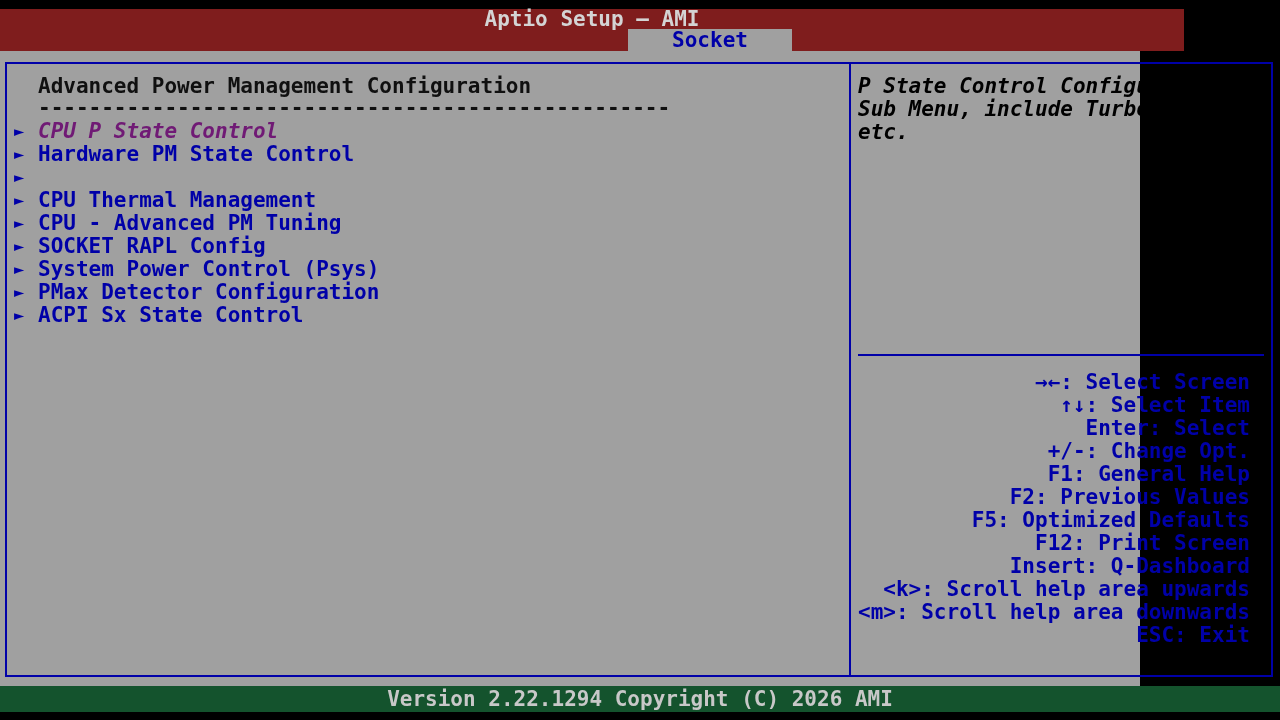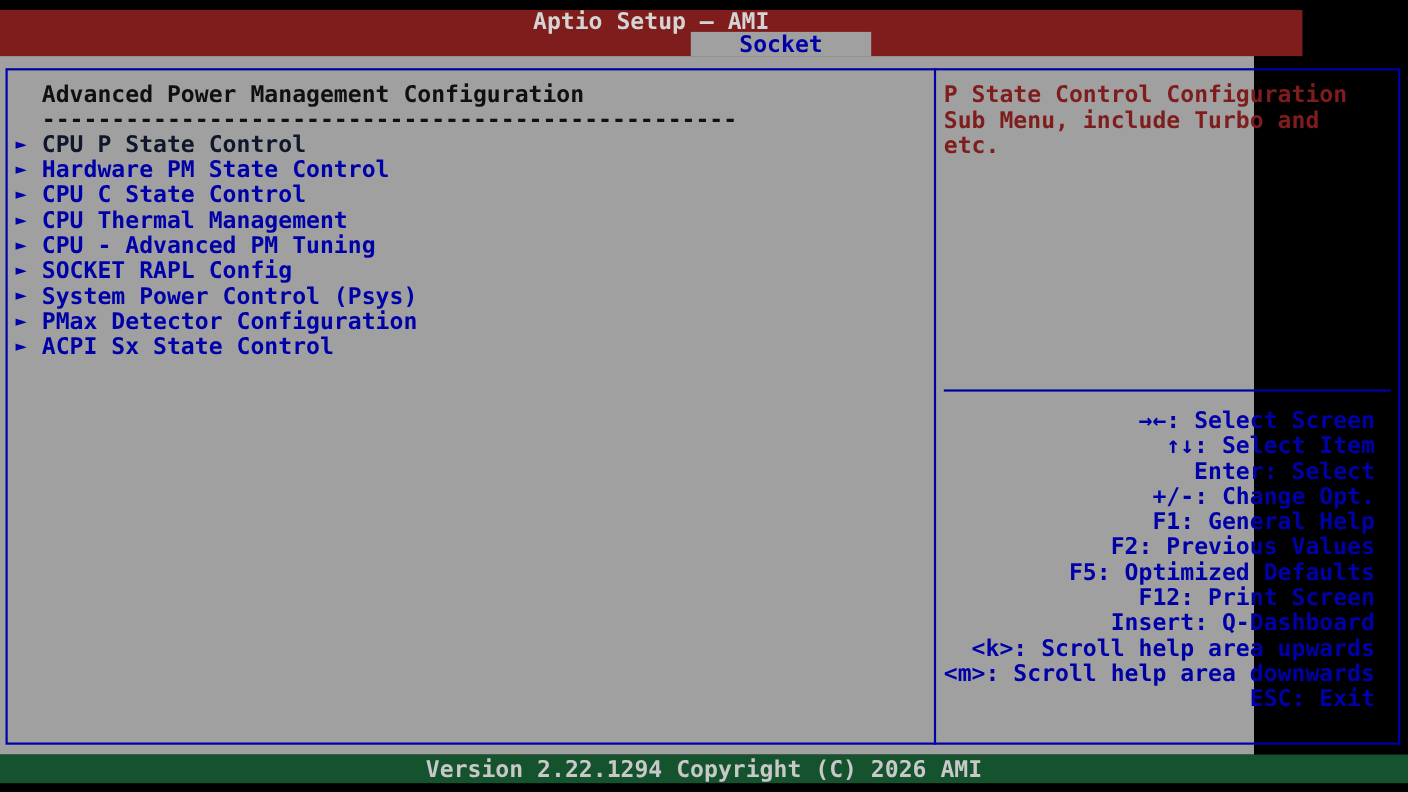--- a/index.html
+++ b/index.html
@@ -18,22 +18,22 @@
   .box{position:absolute;top:11px;left:5px;width:1268px;height:615px;
     border:2px solid #0000A8;box-sizing:border-box;}
   .vdivider{position:absolute;top:11px;left:849px;width:2px;height:615px;background:#0000A8;}
   .hdivider{position:absolute;top:303px;left:858px;width:406px;height:2px;background:#0000A8;}
   .heading{position:absolute;top:24px;left:38px;height:23px;line-height:23px;color:#101010;white-space:nowrap;}
   .sep{position:absolute;top:46px;left:38px;height:23px;line-height:23px;color:#101010;white-space:nowrap;}
   .menu{position:absolute;top:69px;left:14px;}
   .menu-row{height:23px;line-height:23px;display:flex;white-space:nowrap;}
   .tri{width:24px;color:#0000A8;font-size:17px;}
   .mlabel{color:#0000A8;}
-  .menu-row.selected .mlabel{color:#0f172a;}
-  .help{position:absolute;top:24px;left:858px;width:402px;line-height:23px;color:#7f1d1d;}
+  .menu-row.selected .mlabel{color:#701a75;font-style:italic;}
+  .help{position:absolute;top:24px;left:858px;width:402px;line-height:23px;color:#000000;font-style:italic;}
   .keys{position:absolute;top:320px;left:858px;color:#0000A8;text-align:right;}
   .key-row{height:23px;line-height:23px;white-space:nowrap;}
   
   .footer{position:absolute;top:686px;left:0;width:1280px;height:26px;background:#14532d;
     color:#C8C8C8;text-align:center;line-height:26px;}
 </style>
 </head>
 <body>
 
 <div class="screen">
@@ -55,21 +55,20 @@
       <div class="menu-row selected">
         <span class="tri">►</span>
         <span class="mlabel">CPU P State Control</span>
       </div>
       <div class="menu-row">
         <span class="tri">►</span>
         <span class="mlabel">Hardware PM State Control</span>
       </div>
       <div class="menu-row">
         <span class="tri">►</span>
-        <span class="mlabel">CPU C State Control</span>
       </div>
       <div class="menu-row">
         <span class="tri">►</span>
         <span class="mlabel">CPU Thermal Management</span>
       </div>
       <div class="menu-row">
         <span class="tri">►</span>
         <span class="mlabel">CPU - Advanced PM Tuning</span>
       </div>
       <div class="menu-row">

